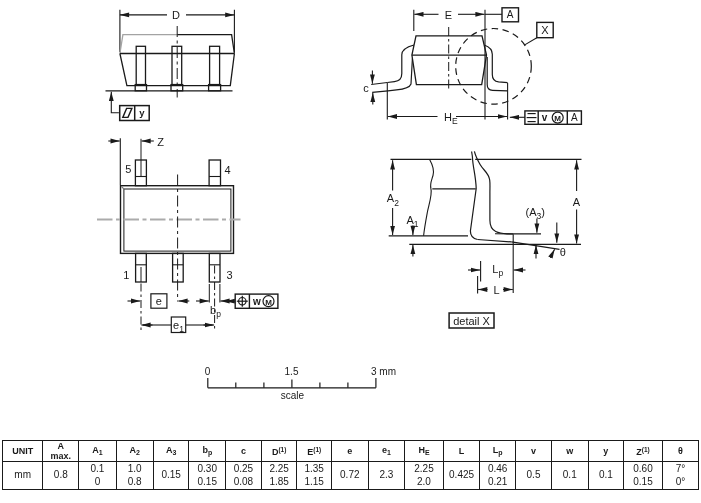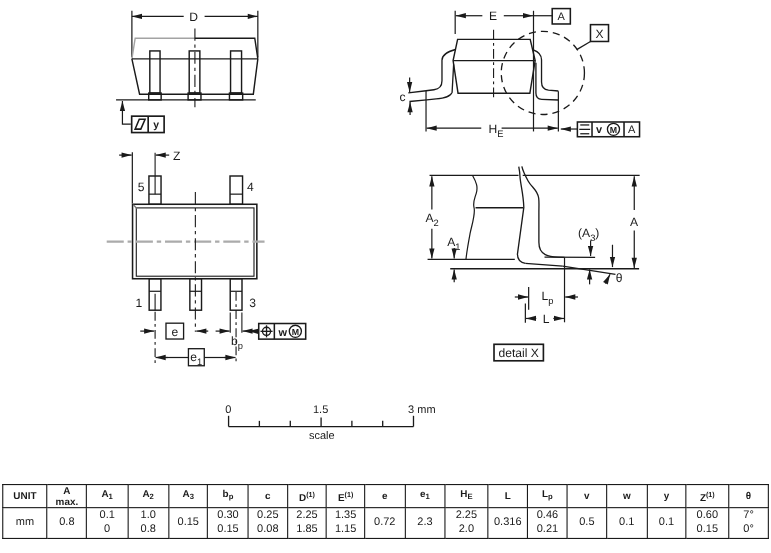--- a/index.html
+++ b/index.html
@@ -384,21 +384,21 @@
           <td>0.1<br>0</td>
           <td>1.0<br>0.8</td>
           <td>0.15</td>
           <td>0.30<br>0.15</td>
           <td>0.25<br>0.08</td>
           <td>2.25<br>1.85</td>
           <td>1.35<br>1.15</td>
           <td>0.72</td>
           <td>2.3</td>
           <td>2.25<br>2.0</td>
-          <td>0.316</td>
+          <td>0.425</td>
           <td>0.46<br>0.21</td>
           <td>0.5</td>
           <td>0.1</td>
           <td>0.1</td>
           <td>0.60<br>0.15</td>
           <td>7°<br>0°</td>
 </tr>
 </tbody>
     </table>
 </div>

